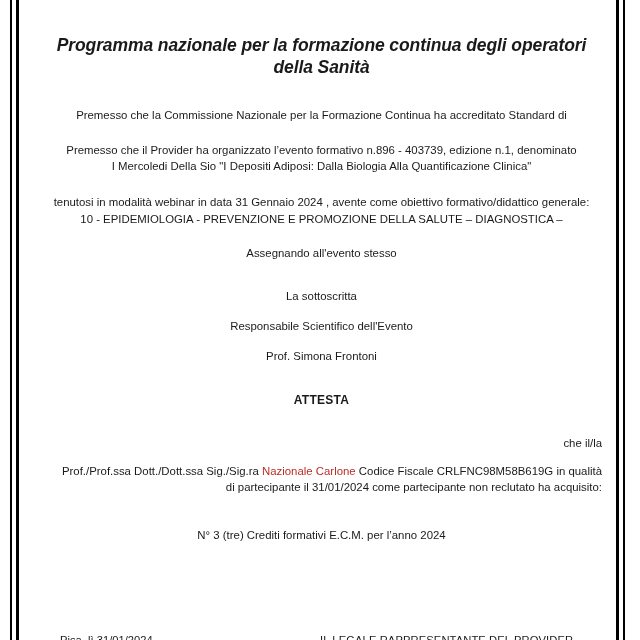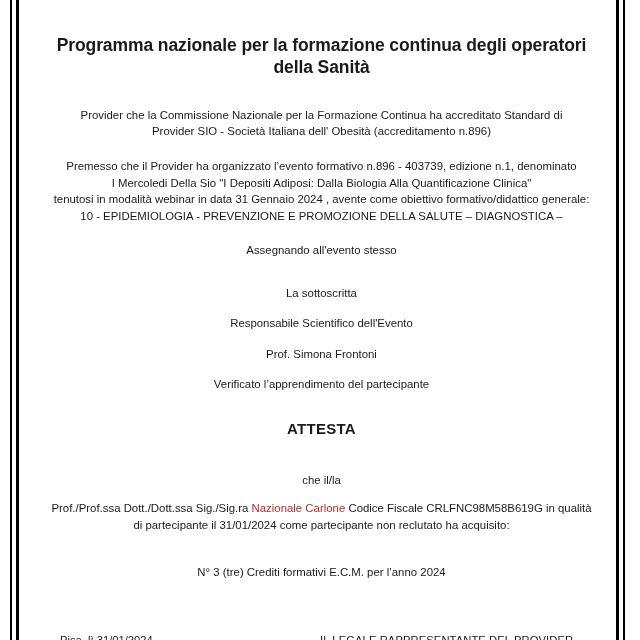--- a/index.html
+++ b/index.html
@@ -40,49 +40,50 @@
   }
 
   .doc-title {
     margin: 0;
     padding-top: 34px;
     font-size: 17.5px;
     font-weight: bold;
     line-height: 1.26;
     text-align: center;
     letter-spacing: -0.1px;
+    font-style: italic;
   }
 
   .para {
     text-align: center;
     font-size: 11.4px;
     line-height: 1.42;
   }
 
   .b { font-weight: normal; }
   .name-highlight { color: #bb2c26; }
 
   .blk-premessa1 { margin-top: 29px; }
   .blk-premessa2 { margin-top: 19px; }
-  .blk-obiettivo { line-height: 1.5; }
+  .blk-obiettivo { margin-top: 19px; line-height: 1.5; }
   .blk-assegnando { margin-top: 17px; }
   .blk-assegnando .ln2 { margin-top: 13px; }
   .blk-firmatario { margin-top: 27px; }
   .blk-firmatario .ln { margin-top: 14px; }
   .blk-firmatario .ln:first-child { margin-top: 12px; }
 
   .attesta {
     text-align: center;
-    font-size: 15px;
+    font-size: 12px;
     font-weight: bold;
     margin-top: 28px;
     letter-spacing: 0.3px;
   }
 
-  .blk-chiella { margin-top: 35px; }
+  .blk-chiella { margin-top: 28px; text-align: right; }
   .blk-chiella .ln2 { margin-top: 12px; line-height: 1.45; }
 
   .blk-crediti { margin-top: 31px; line-height: 1.45; }
 
   .footer {
     position: absolute;
     left: 41px;
     right: 38px;
     bottom: -6px;
     display: flex;
@@ -104,43 +105,41 @@
 <div class="rail rail-l1"></div>
 <div class="rail rail-l2"></div>
 <div class="rail rail-r1"></div>
 <div class="rail rail-r2"></div>
 
 <div class="page">
 
   <h1 class="doc-title">Programma nazionale per la formazione continua degli operatori della Sanità</h1>
 
   <div class="para blk-premessa1">
-    <div class="ln1"><span>Provider che la </span><span class="b">Commissione Nazionale per la Formazione Continua</span><span> ha accreditato Standard di</span></div>
-    <div class="ln2"><span>Provider </span><span class="b">SIO - Società Italiana dell' Obesità</span><span> (accreditamento n.896)</span></div>
+    <div class="ln1"><span>Premesso che la </span><span class="b">Commissione Nazionale per la Formazione Continua</span><span> ha accreditato Standard di</span></div>
   </div>
 
   <div class="para blk-premessa2">
     <div class="ln1">Premesso che il Provider ha organizzato l’evento formativo n.896 - 403739, edizione n.1, denominato</div>
     <div class="ln2 b">I Mercoledi Della Sio "I Depositi Adiposi: Dalla Biologia Alla Quantificazione Clinica"</div>
   </div>
 
   <div class="para blk-obiettivo">
     <div class="ln1"><span>tenutosi in modalità webinar in data </span><span class="b">31 Gennaio 2024</span><span> , avente come obiettivo formativo/didattico generale:</span></div>
     <div class="ln2">10 - EPIDEMIOLOGIA - PREVENZIONE E PROMOZIONE DELLA SALUTE – DIAGNOSTICA –</div>
   </div>
 
   <div class="para blk-assegnando">
     <div class="ln1">Assegnando all'evento stesso</div>
   </div>
 
   <div class="para blk-firmatario">
     <div class="ln">La sottoscritta</div>
     <div class="ln">Responsabile Scientifico dell'Evento</div>
     <div class="ln">Prof. Simona Frontoni</div>
-    <div class="ln">Verificato l’apprendimento del partecipante</div>
   </div>
 
   <div class="attesta">ATTESTA</div>
 
   <div class="para blk-chiella">
     <div class="ln1">che il/la</div>
     <div class="ln2"><span>Prof./Prof.ssa Dott./Dott.ssa Sig./Sig.ra </span><span class="name-highlight">Nazionale Carlone</span><span> Codice Fiscale </span><span>CRLFNC98M58B619G</span><span> in qualità</span><br><span>di partecipante il 31/01/2024 come partecipante non reclutato ha acquisito:</span></div>
   </div>
 
   <div class="para blk-crediti">

